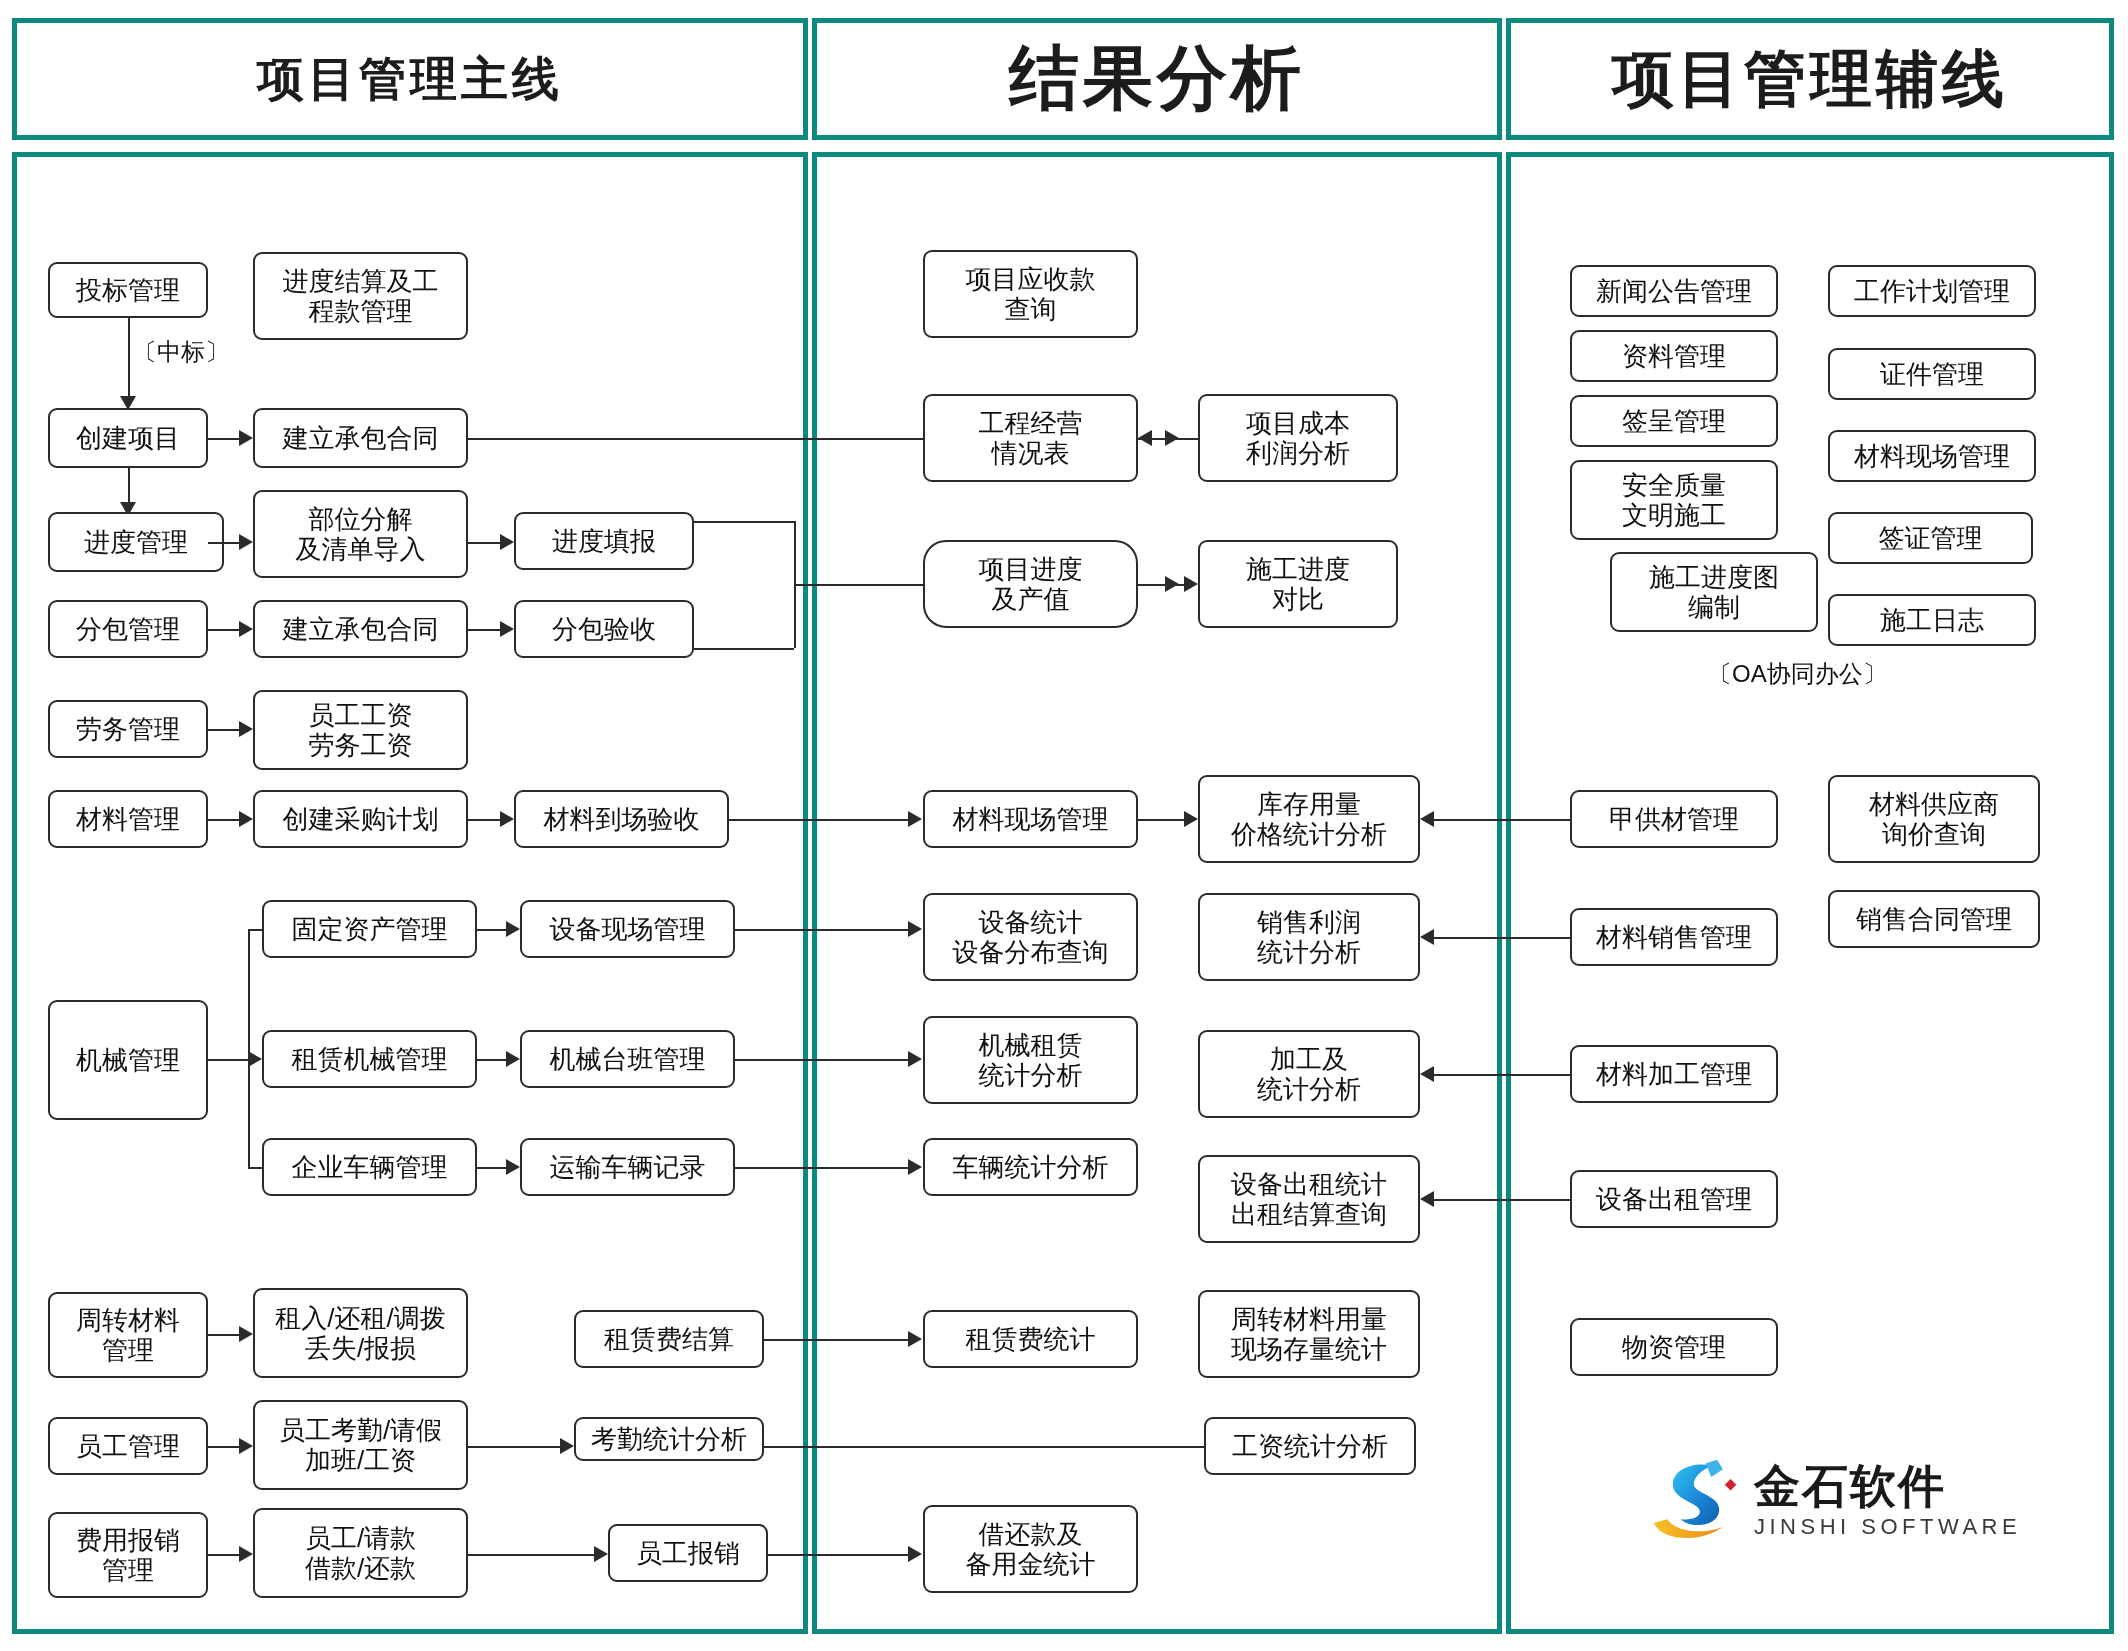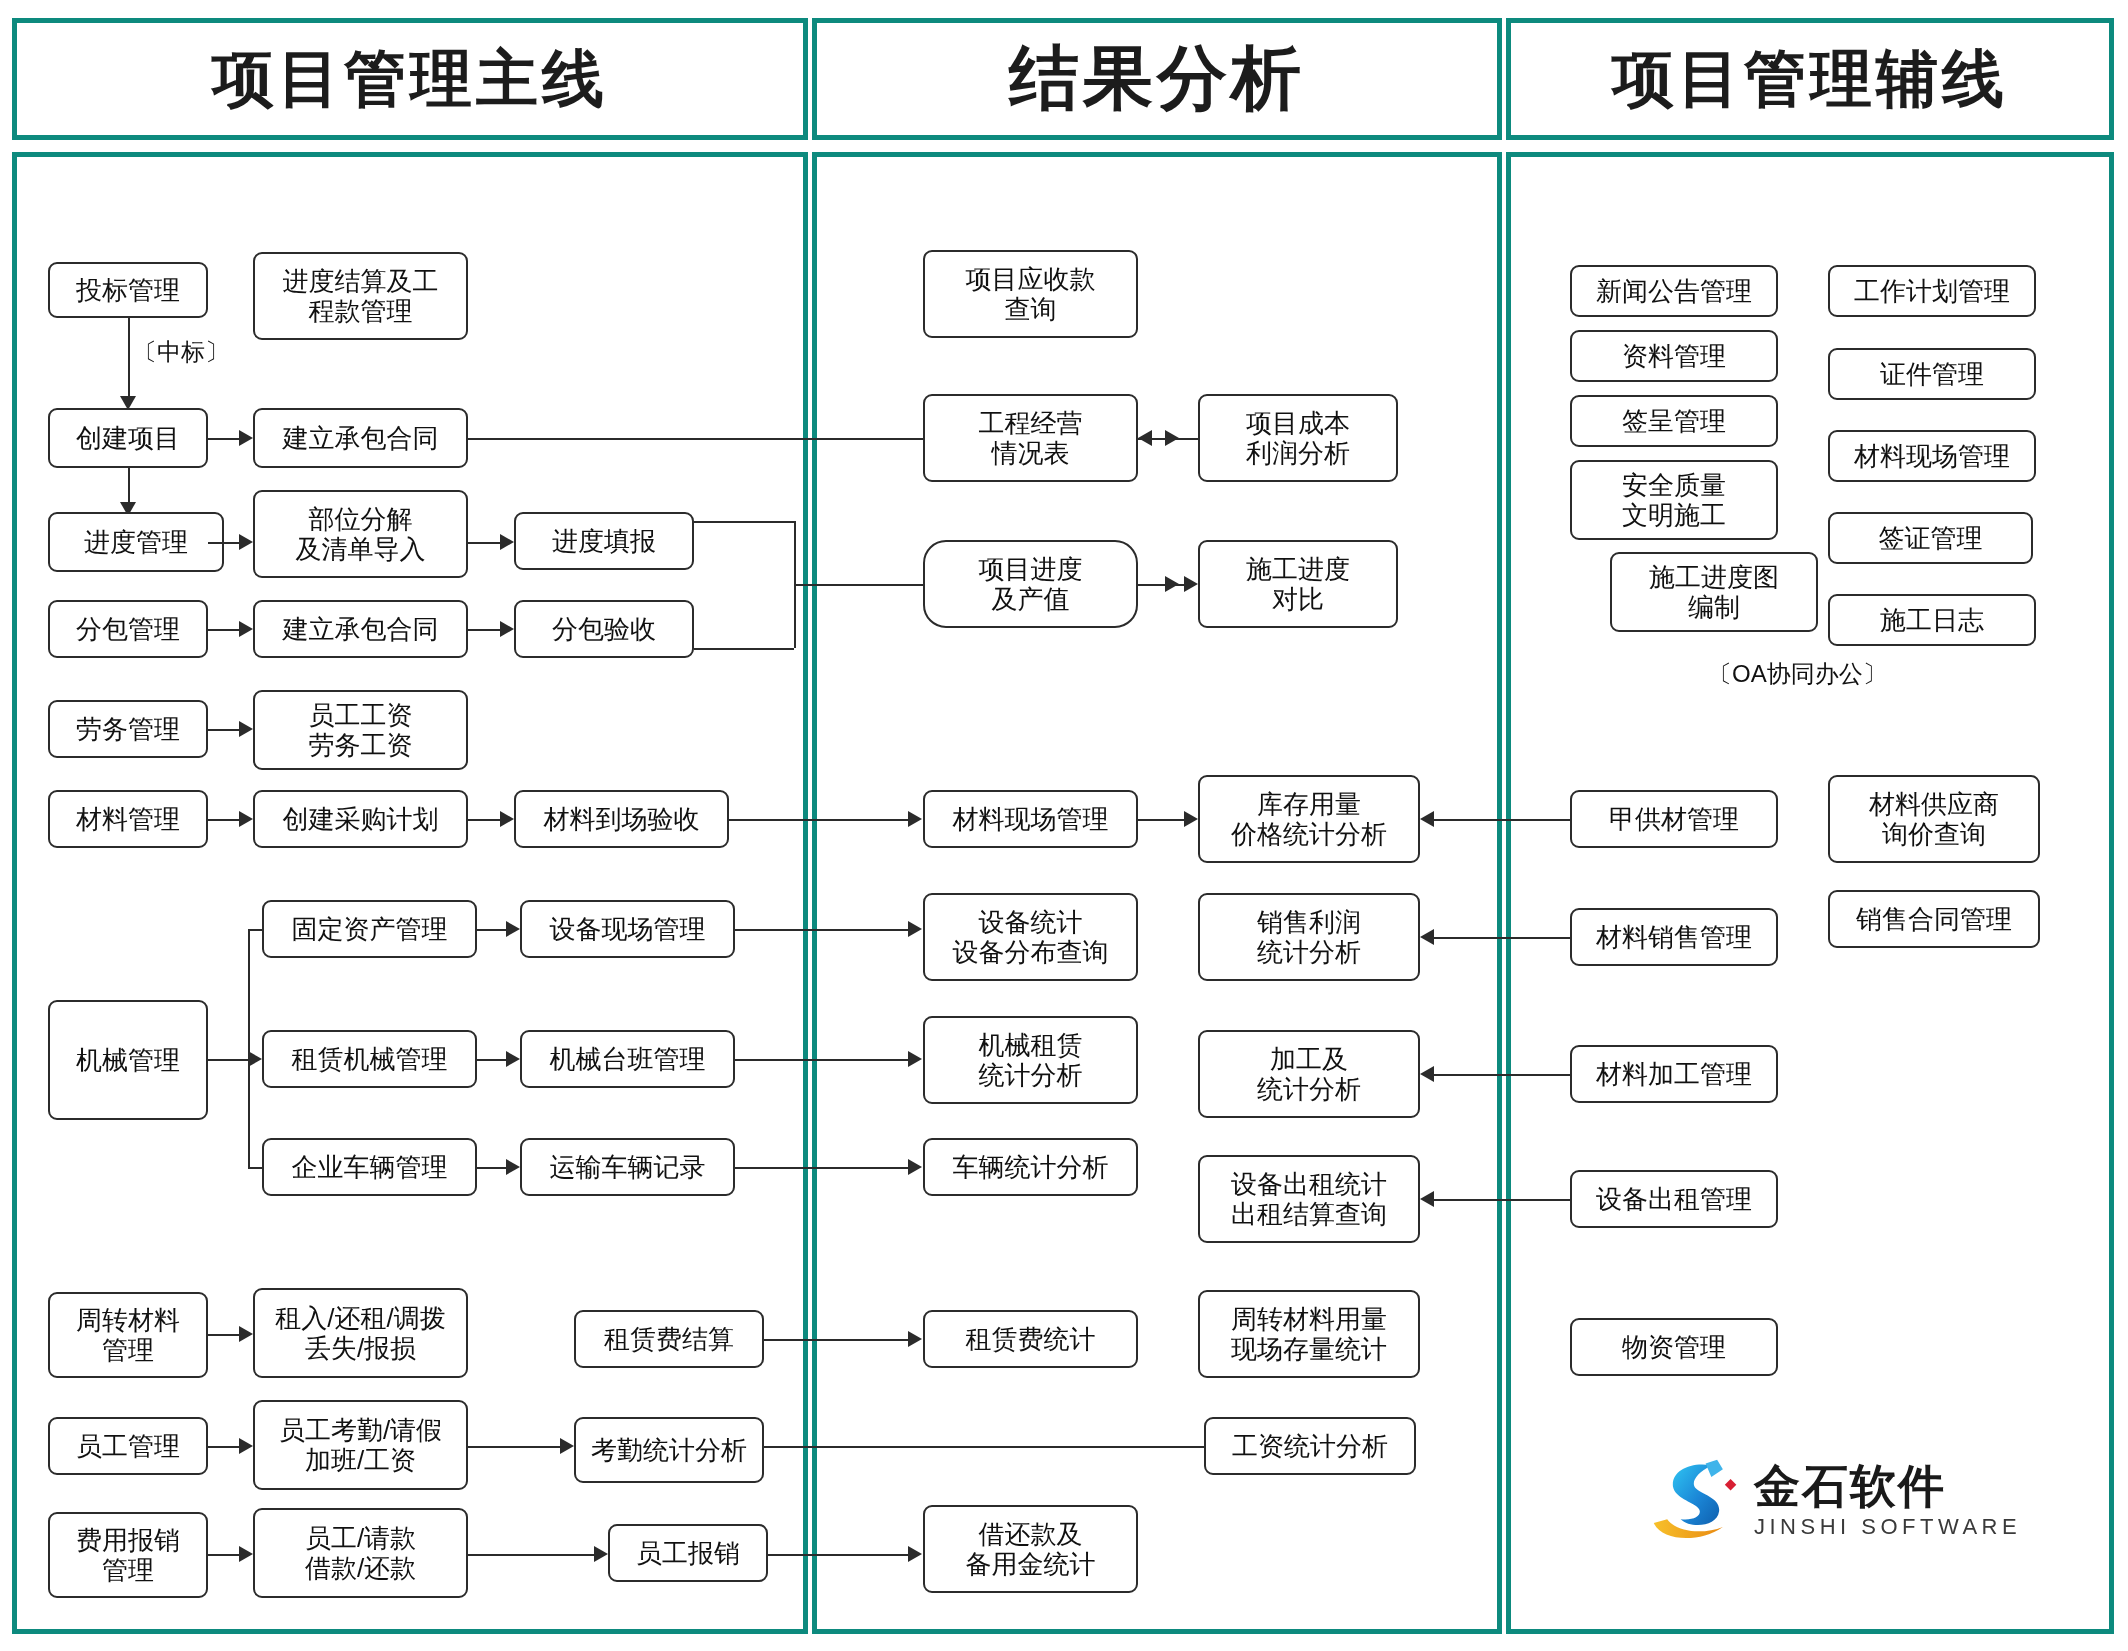--- a/index.html
+++ b/index.html
@@ -55,21 +55,21 @@
             font-size:46px;color:#1a1a1a;letter-spacing:2px;line-height:1;}
   #logo .en{font-family:"Liberation Sans","DejaVu Sans",sans-serif;
             font-size:22px;color:#3a3a3a;letter-spacing:4.5px;margin-top:7px;line-height:1;}
 </style>
 </head>
 <body>
 
 <div id="canvas">
 
   <div class="hdr" style="left:12px;top:18px;width:796px;height:122px;">
-    <span style="font-size:62px;">项目管理主线</span>
+    <span style="font-size:47px;">项目管理主线</span>
   </div>
   <div class="hdr" style="left:812px;top:18px;width:690px;height:122px;">
     <span style="font-size:70px;">结果分析</span>
   </div>
   <div class="hdr" style="left:1506px;top:18px;width:608px;height:122px;">
     <span style="font-size:62px;">项目管理辅线</span>
   </div>
 
   <div class="colbox" style="left:12px;top:152px;width:796px;height:1482px;"></div>
   <div class="colbox" style="left:812px;top:152px;width:690px;height:1482px;"></div>
@@ -168,21 +168,21 @@
 丢失/报损</div>
   <div class="node" style="left:574px;top:1310px;width:190px;height:58px;">租赁费结算</div>
   <div class="hline" style="left:208px;top:1334px;width:31px;"></div>
   <div class="arrow-r" style="left:239px;top:1326px;"></div>
   <div class="hline" style="left:764px;top:1339px;width:144px;"></div>
   <div class="arrow-r" style="left:908px;top:1331px;"></div>
 
   <div class="node" style="left:48px;top:1417px;width:160px;height:58px;">员工管理</div>
   <div class="node" style="left:253px;top:1400px;width:215px;height:90px;">员工考勤/请假
 加班/工资</div>
-  <div class="node" style="left:574px;top:1417px;width:190px;height:66px;">考勤统计分析</div>
+  <div class="node" style="left:574px;top:1417px;width:190px;height:44px;">考勤统计分析</div>
   <div class="hline" style="left:208px;top:1446px;width:31px;"></div>
   <div class="arrow-r" style="left:239px;top:1438px;"></div>
   <div class="hline" style="left:468px;top:1446px;width:92px;"></div>
   <div class="arrow-r" style="left:560px;top:1438px;"></div>
   <div class="hline" style="left:764px;top:1446px;width:440px;"></div>
 
   <div class="node" style="left:48px;top:1512px;width:160px;height:86px;">费用报销
 管理</div>
   <div class="node" style="left:253px;top:1508px;width:215px;height:90px;">员工/请款
 借款/还款</div>

